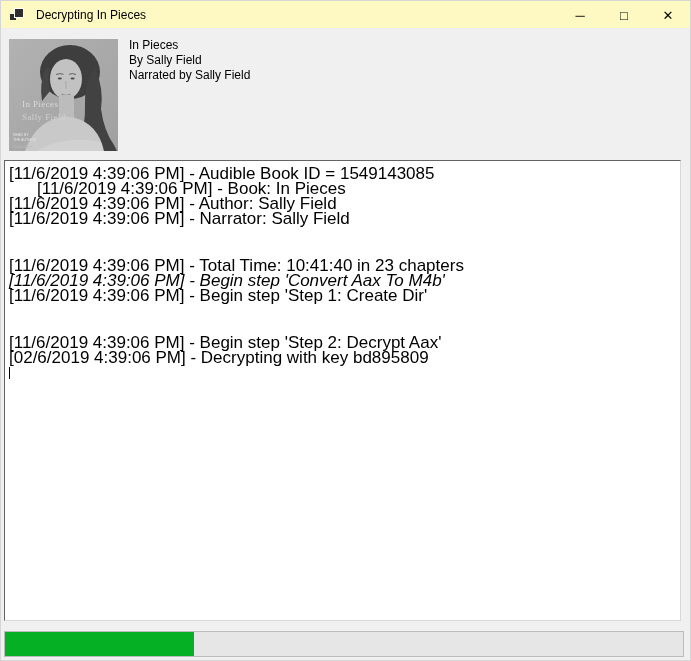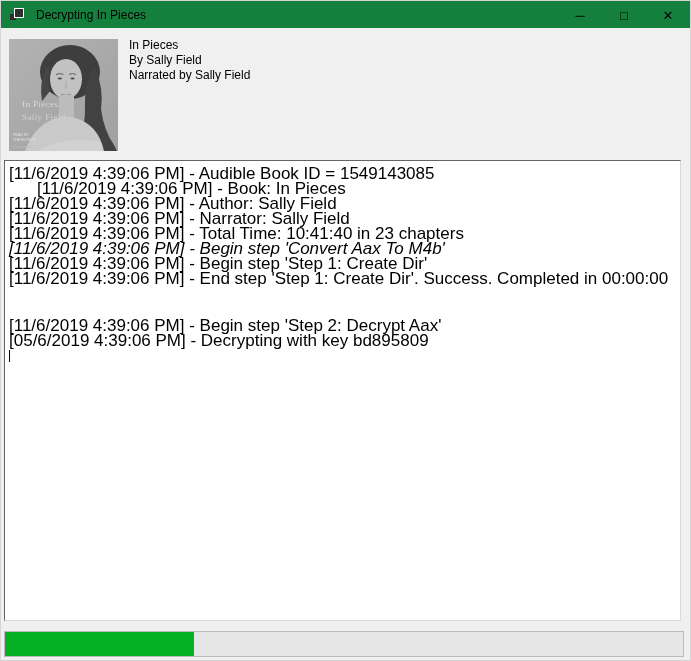--- a/index.html
+++ b/index.html
@@ -6,21 +6,21 @@
   * { box-sizing:border-box; }
   .window {
     position:relative; width:691px; height:661px;
     background:#f0f0f0; overflow:hidden;
     font-family:"Liberation Sans", sans-serif;
     border:1px solid #d5d5d5;
   }
   
   .titlebar {
     position:absolute; top:0; left:0; width:100%; height:28px;
-    background:#15803d; border-bottom:1px solid #ededed;
+    background:#fef9c3; border-bottom:1px solid #ededed;
   }
   .app-icon { position:absolute; left:8px; top:6px; width:16px; height:16px; }
   .title-text {
     position:absolute; left:35px; top:0; height:28px; line-height:28px;
     font-size:12px; color:#000000; white-space:nowrap;
   }
   .controls { position:absolute; right:0; top:0; height:28px; display:flex; }
   .ctrl-btn {
     width:44px; height:28px; display:flex; align-items:center; justify-content:center;
     color:#000000; cursor:default; user-select:none;
@@ -125,26 +125,25 @@
     <div>In Pieces</div>
     <div>By Sally Field</div>
     <div>Narrated by Sally Field</div>
   </div>
 
   <div class="log">
     <div class="log-line" style="color: rgb(0, 0, 0);">[11/6/2019 4:39:06 PM] - Audible Book ID = 1549143085</div>
     <div class="log-line" style="color: rgb(0, 0, 0); margin-left: 28px;">[11/6/2019 4:39:06 PM] - Book: In Pieces</div>
     <div class="log-line" style="color: rgb(0, 0, 0);">[11/6/2019 4:39:06 PM] - Author: Sally Field</div>
     <div class="log-line" style="color: rgb(0, 0, 0);">[11/6/2019 4:39:06 PM] - Narrator: Sally Field</div>
-    <div class="log-line" style="color: rgb(0, 0, 0);">[11/6/2019 4:39:06 PM] - Total Time: 10:41:40 in 23 chapters</div>
+    <div class="log-line" style="color: rgb(0, 0, 0); margin-top: 32px;">[11/6/2019 4:39:06 PM] - Total Time: 10:41:40 in 23 chapters</div>
     <div class="log-line" style="color: rgb(0, 0, 0); font-style: italic;">[11/6/2019 4:39:06 PM] - Begin step 'Convert Aax To M4b'</div>
     <div class="log-line" style="color: rgb(0, 0, 0);">[11/6/2019 4:39:06 PM] - Begin step 'Step 1: Create Dir'</div>
-    <div class="log-line" style="color: rgb(0, 0, 0);">[11/6/2019 4:39:06 PM] - End step 'Step 1: Create Dir'. Success. Completed in 00:00:00</div>
     <div class="log-line" style="color: rgb(0, 0, 0); margin-top: 32px;">[11/6/2019 4:39:06 PM] - Begin step 'Step 2: Decrypt Aax'</div>
-    <div class="log-line" style="color: rgb(0, 0, 0);">[05/6/2019 4:39:06 PM] - Decrypting with key bd895809</div>
+    <div class="log-line" style="color: rgb(0, 0, 0);">[02/6/2019 4:39:06 PM] - Decrypting with key bd895809</div>
     <div class="caret-line"><span class="caret"></span></div>
   </div>
 
   <div class="progressbar">
     <div class="progress-fill" style="width: 27.9%; background-color: rgb(6, 176, 37);"></div>
   </div>
 
 </div>
 
 </body></html>

